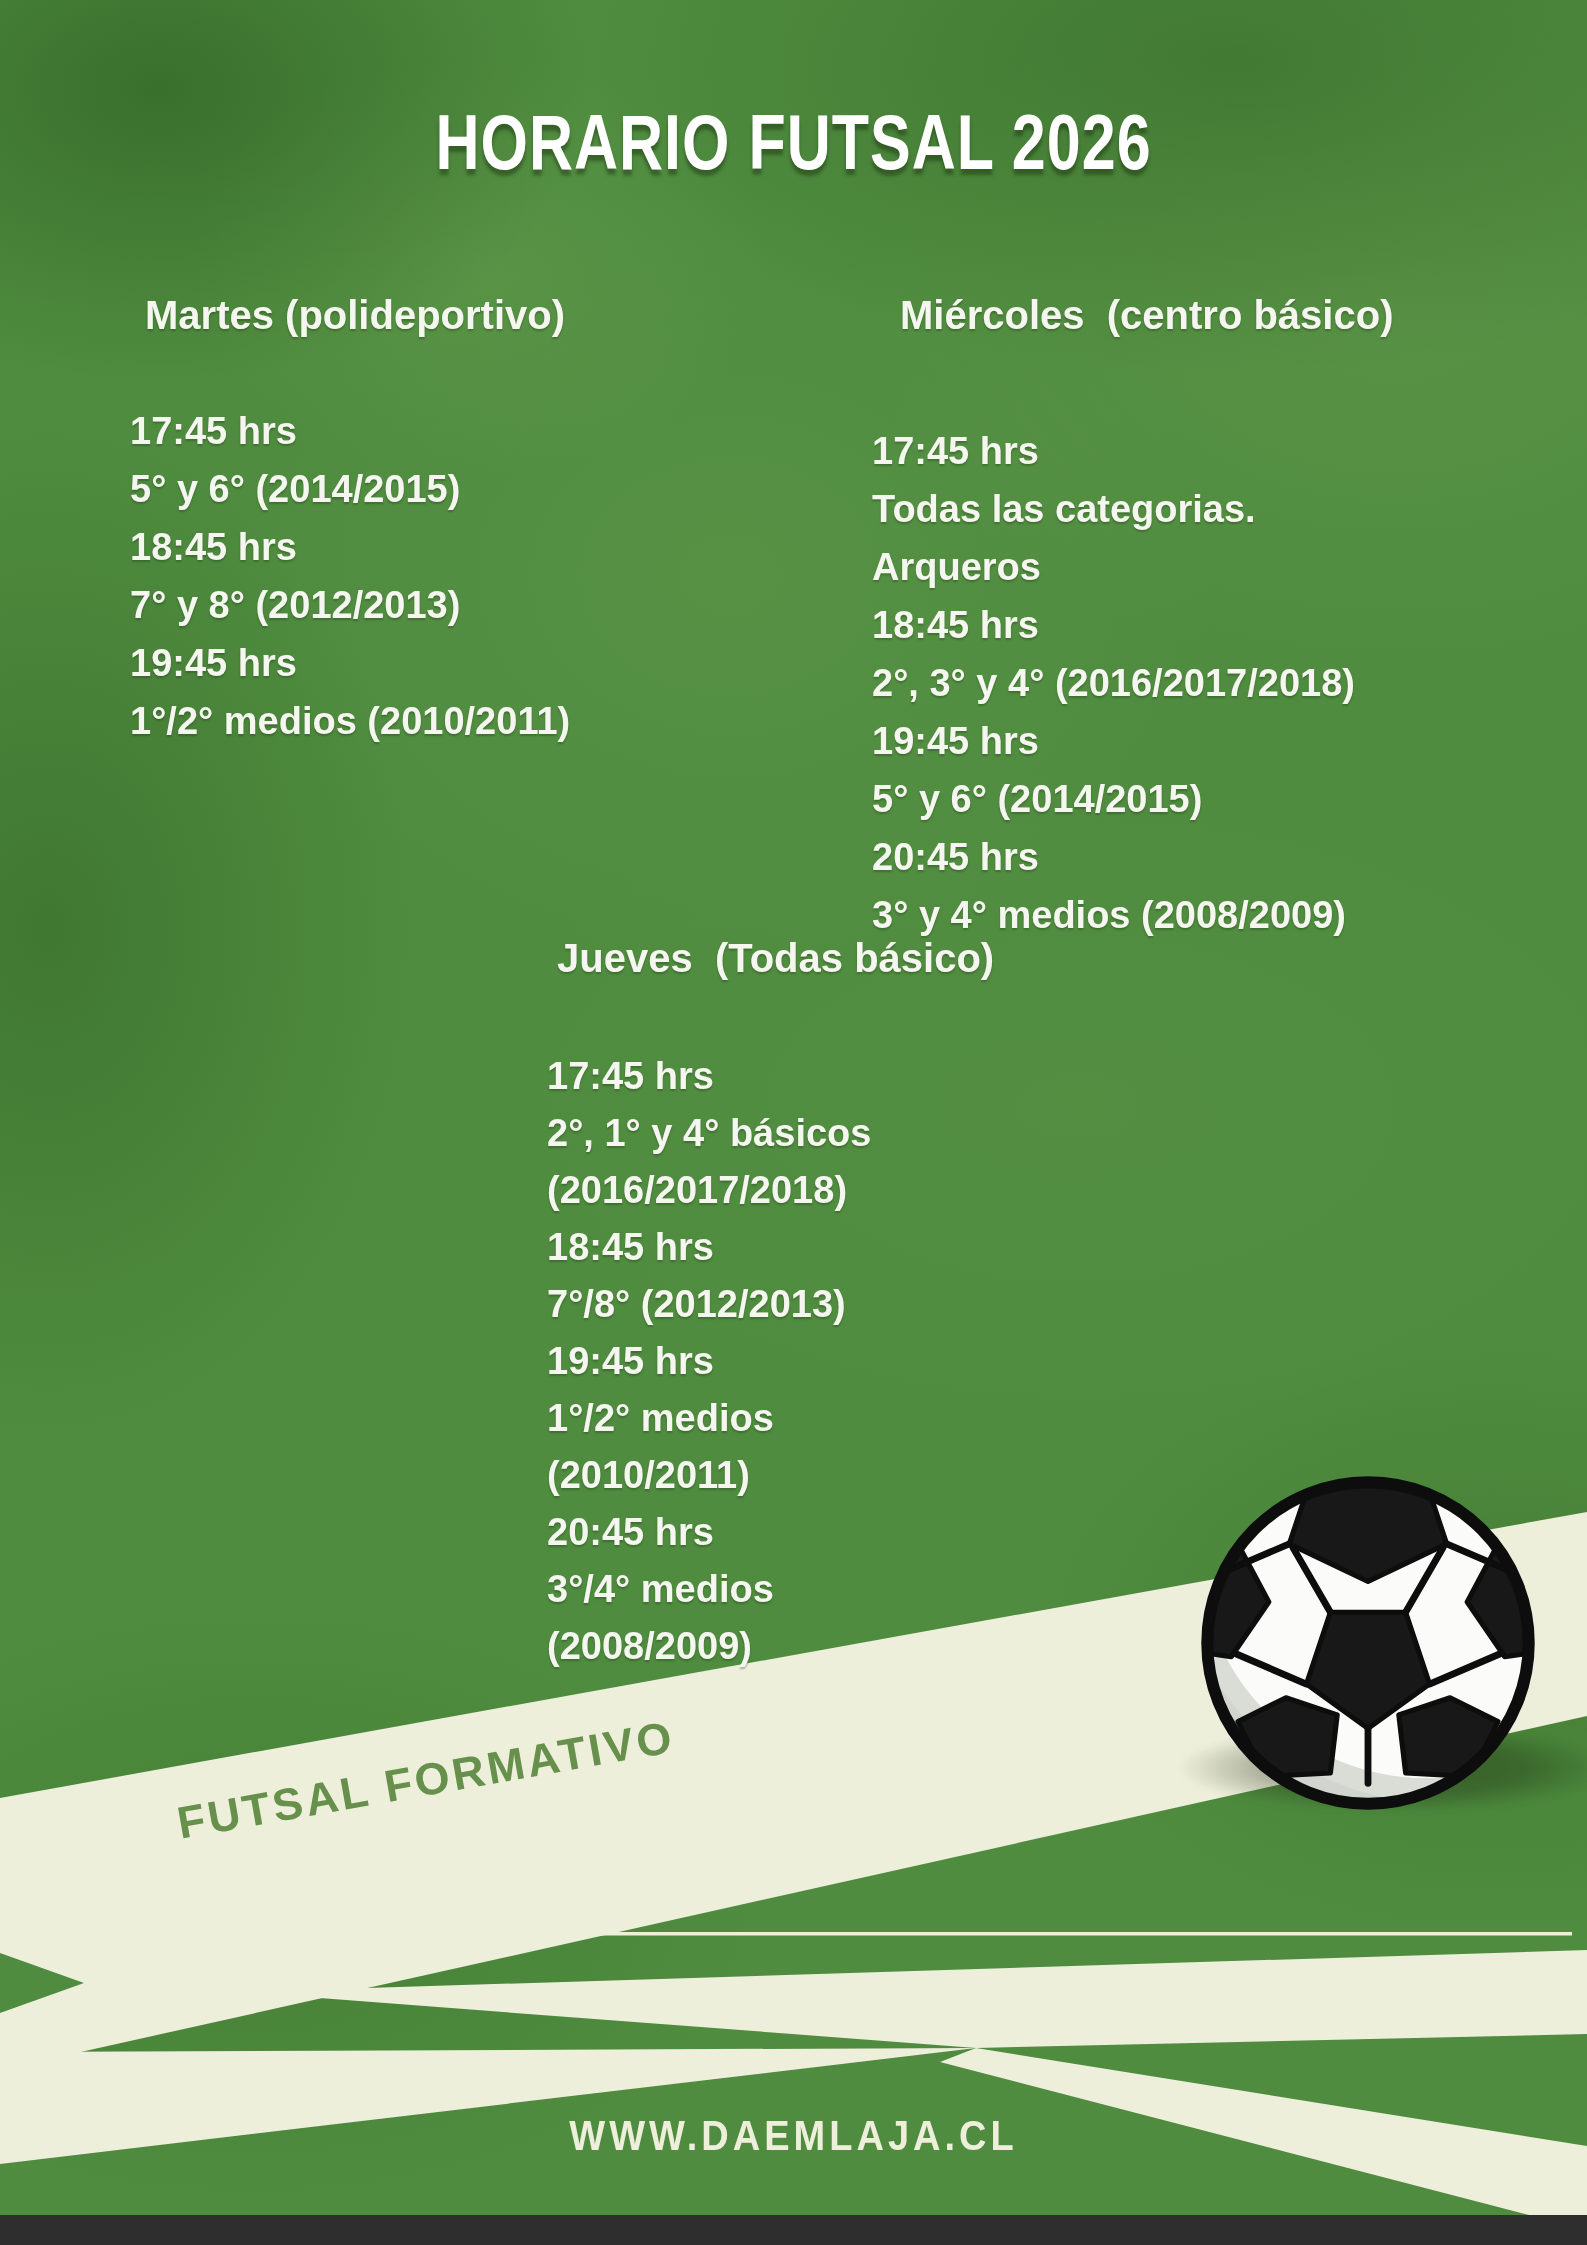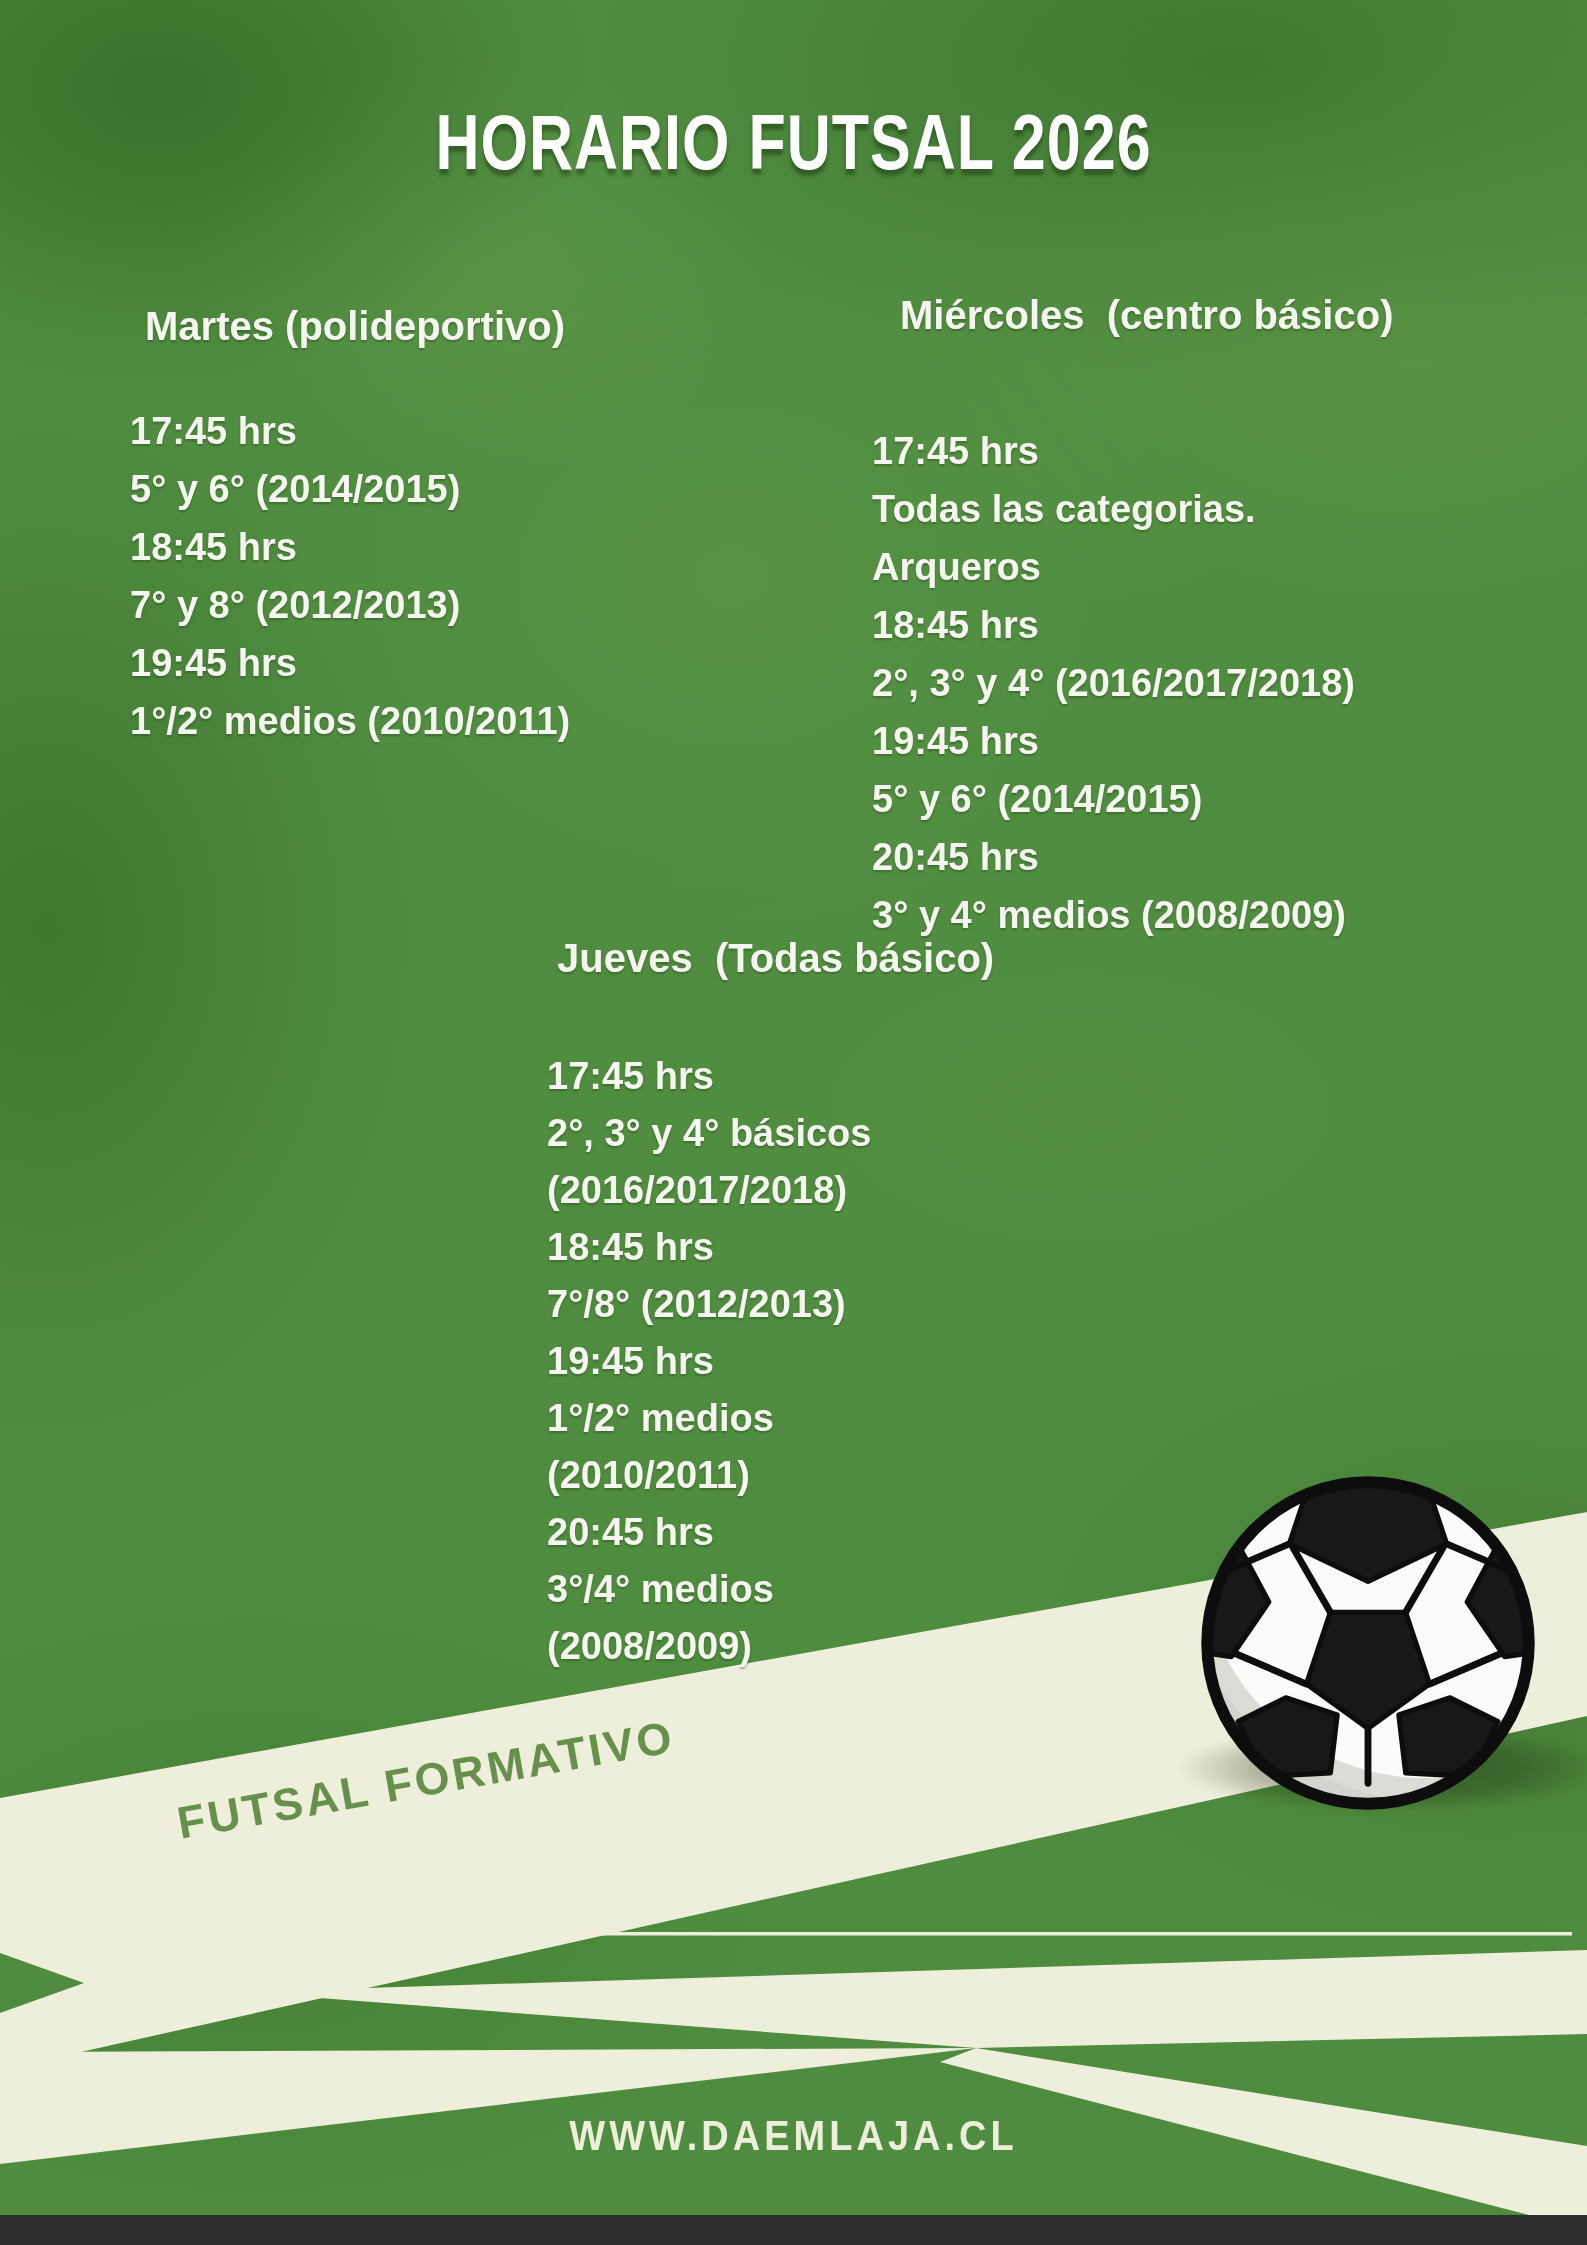--- a/index.html
+++ b/index.html
@@ -68,21 +68,21 @@
     <polygon points="0,1798 1587,1512 1587,1716 0,2070" fill="#edefdb"></polygon>
     <polygon points="0,2052 976,2048 0,2164" fill="#edefdb"></polygon>
     <polygon points="240,1992 1587,1950 1587,2034 976,2048" fill="#edefdb"></polygon>
     <polygon points="976,2048 1587,2146 1587,2230 940,2062" fill="#edefdb"></polygon>
     <polygon points="0,1953 84,1983 0,2013" fill="#4f8c3f"></polygon>
     <rect x="596" y="1932" width="976" height="3.5" fill="#edefdb"></rect>
   </svg>
 
   <div class="title">HORARIO FUTSAL 2026</div>
 
-  <div class="header" style="left:145px;top:293px;margin-top:11px;">Martes (polideportivo)</div>
+  <div class="header" style="left:145px;top:293px;">Martes (polideportivo)</div>
   <div class="col" style="left:130px;top:402px;">
 
   <div class="line">17:45 hrs</div>
       <div class="line">5° y 6° (2014/2015)</div>
       <div class="line">18:45 hrs</div>
       <div class="line">7° y 8° (2012/2013)</div>
       <div class="line">19:45 hrs</div>
       <div class="line">1°/2° medios (2010/2011)</div>
     </div>
 
@@ -97,21 +97,21 @@
       <div class="line">19:45 hrs</div>
       <div class="line">5° y 6° (2014/2015)</div>
       <div class="line">20:45 hrs</div>
       <div class="line">3° y 4° medios (2008/2009)</div>
     </div>
 
   <div class="header" style="left:557px;top:936px;">Jueves  (Todas básico)</div>
   <div class="col jueves" style="left:547px;top:1048px;">
 
   <div class="line">17:45 hrs</div>
-      <div class="line">2°, 3° y 4° básicos</div>
+      <div class="line">2°, 1° y 4° básicos</div>
       <div class="line">(2016/2017/2018)</div>
       <div class="line">18:45 hrs</div>
       <div class="line">7°/8° (2012/2013)</div>
       <div class="line">19:45 hrs</div>
       <div class="line">1°/2° medios</div>
       <div class="line">(2010/2011)</div>
       <div class="line">20:45 hrs</div>
       <div class="line">3°/4° medios</div>
       <div class="line">(2008/2009)</div>
     </div>

